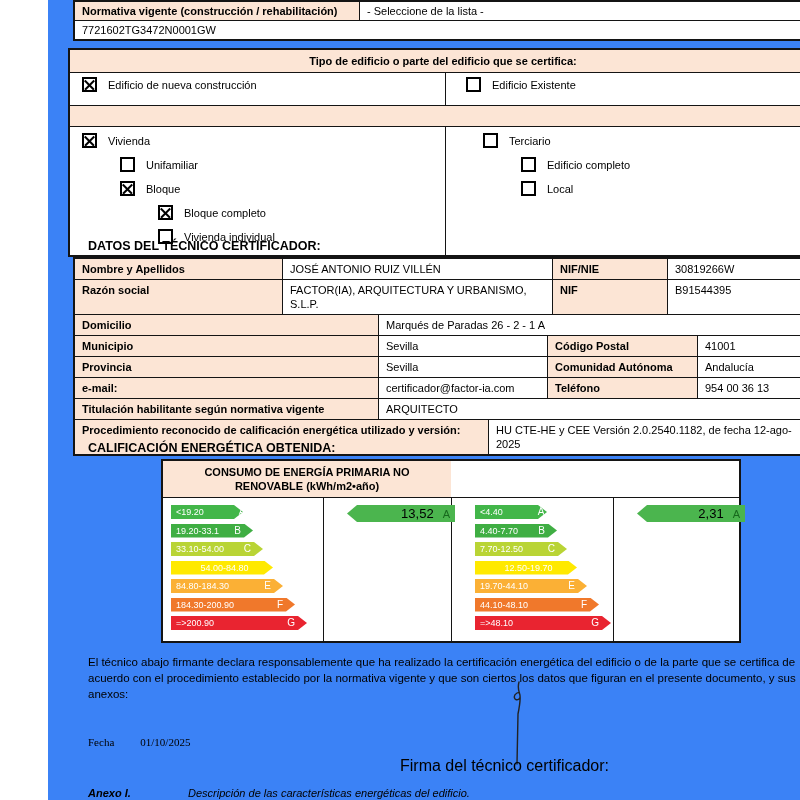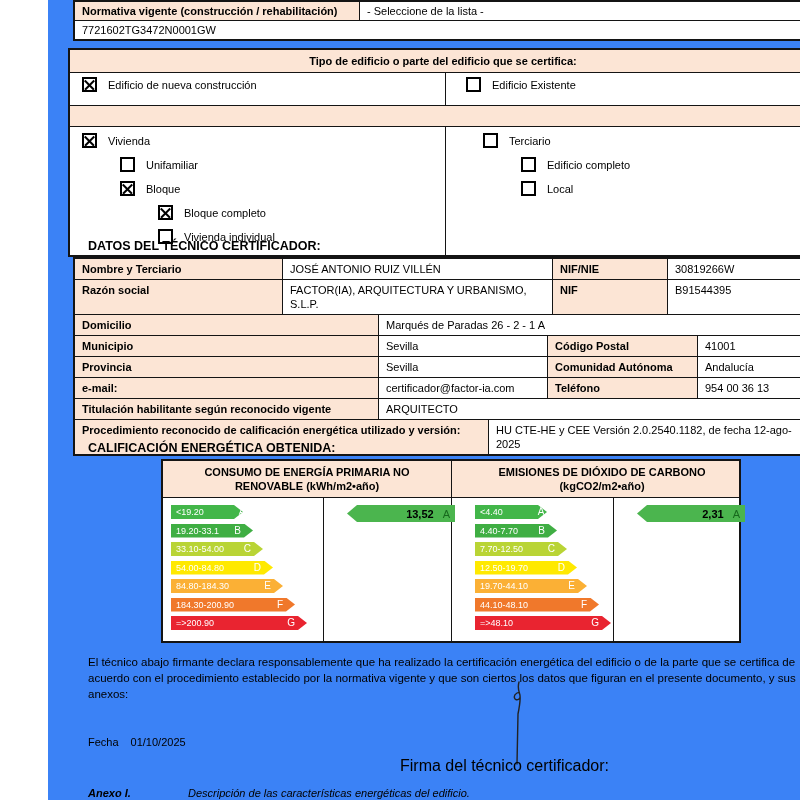--- a/index.html
+++ b/index.html
@@ -56,33 +56,33 @@
   .rt-h1,.rt-scale1{width:288px;flex:0 0 288px;}
   .rt-h2{flex:1 1 auto;}
   .rt-scale{width:160px;flex:0 0 160px;padding:7px 0 6px 8px;}
   .rt-value{width:128px;flex:0 0 128px;padding:7px 0 0 8px;}
   .rt-scale2{width:162px;flex:0 0 162px;}
   .band{display:flex;align-items:center;height:14px;margin-bottom:4.5px;color:#fff;font-size:9px;
         clip-path:polygon(0 0, calc(100% - 9px) 0, 100% 50%, calc(100% - 9px) 100%, 0 100%);}
   .band-range{padding-left:5px;flex:1 1 auto;white-space:nowrap;}
   .band-letter{font-size:10px;margin-right:12px;}
   .c-a{background:#42b649;gap:35px;}.c-b{background:#3fae43;}.c-c{background:#b9d435;}
-  .c-d{background:#ffe900;}.c-e{background:#fbb035;}.c-f{background:#f0782b;}.c-g{background:#e92430;}
+  .c-d{background:#ffe900;flex-direction:column;}.c-e{background:#fbb035;}.c-f{background:#f0782b;}.c-g{background:#e92430;}
   .w-a{width:72px;}.w-b{width:82px;}.w-c{width:92px;}.w-d{width:102px;}
   .w-e{width:112px;}.w-f{width:124px;}.w-g{width:136px;}
   .varrow{display:flex;align-items:center;justify-content:flex-end;width:108px;height:17px;background:#4bb54e;
           clip-path:polygon(10px 0, 100% 0, 100% 100%, 10px 100%, 0 50%);padding-right:5px;box-sizing:border-box;gap:9px;}
-  .varrow .num{font-size:11px;font-weight:bold;color:#000;}
+  .varrow .num{font-size:13px;font-weight:normal;color:#000;}
   .varrow .vl{font-size:11px;color:#17691d;}
   
   .declaration{position:absolute;left:40px;top:654px;width:740px;font-size:11.5px;line-height:16px;margin:0;}
   .signature{position:absolute;left:328px;top:686px;font-family:"Liberation Mono", monospace;
              font-size:20px;letter-spacing:3.5px;line-height:18px;color:#1a1a1a;white-space:nowrap;}
   .pen{position:absolute;left:448px;top:680px;}
-  .fecha-row{position:absolute;left:40px;top:736px;font-size:11px;display:flex;gap:12px;}
+  .fecha-row{position:absolute;left:40px;top:736px;font-size:11px;display:flex;gap:26px;font-family:Liberation Serif, serif;}
   .firma-label{position:absolute;left:352px;top:757px;font-size:16px;}
   .anexo-row{position:absolute;left:40px;top:787px;font-size:11px;font-style:italic;}
   .anexo-l{font-weight:bold;display:inline-block;width:100px;}
 </style>
 </head>
 <body>
 
 <div class="page">
 
   <div class="tbl top-tbl">
@@ -153,21 +153,21 @@
           <span class="cbl">Local</span>
         </div>
       </div>
     </div>
   </div>
 
   <div class="sec-heading" style="top:239px;">DATOS DEL TÉCNICO CERTIFICADOR:</div>
 
   <div class="tbl datos-tbl">
     <div class="row">
-      <div class="cell lbl c207">Nombre y Terciario</div>
+      <div class="cell lbl c207">Nombre y Apellidos</div>
       <div class="cell c270">JOSÉ ANTONIO RUIZ VILLÉN</div>
       <div class="cell lbl c115">NIF/NIE</div>
       <div class="cell grow">30819266W</div>
     </div>
     <div class="row">
       <div class="cell lbl c207">Razón social</div>
       <div class="cell c270">FACTOR(IA), ARQUITECTURA Y URBANISMO, S.L.P.</div>
       <div class="cell lbl c115">NIF</div>
       <div class="cell grow">B91544395</div>
     </div>
@@ -187,35 +187,34 @@
       <div class="cell lbl c150">Comunidad Autónoma</div>
       <div class="cell grow">Andalucía</div>
     </div>
     <div class="row">
       <div class="cell lbl c303">e-mail:</div>
       <div class="cell c169">certificador@factor-ia.com</div>
       <div class="cell lbl c150">Teléfono</div>
       <div class="cell grow">954 00 36 13</div>
     </div>
     <div class="row">
-      <div class="cell lbl c303">Titulación habilitante según reconocido vigente</div>
+      <div class="cell lbl c303">Titulación habilitante según normativa vigente</div>
       <div class="cell grow">ARQUITECTO</div>
     </div>
     <div class="row">
       <div class="cell lbl c413">Procedimiento reconocido de calificación energética  utilizado y versión:</div>
       <div class="cell grow">HU CTE-HE y CEE Versión 2.0.2540.1182, de fecha 12-ago-2025</div>
     </div>
   </div>
 
   <div class="sec-heading" style="top:441px;">CALIFICACIÓN ENERGÉTICA OBTENIDA:</div>
 
   <div class="tbl rating-tbl">
     <div class="row">
       <div class="cell hdr-cell rt-h rt-h1 center">CONSUMO  DE ENERGÍA PRIMARIA NO RENOVABLE (kWh/m2•año)</div>
-      <div class="cell hdr-cell rt-h rt-h2 center">EMISIONES DE DIÓXIDO DE CARBONO (kgCO2/m2•año)</div>
     </div>
     <div class="row">
       <div class="cell rt-scale">
         <div class="band w-a c-a">
           <span class="band-range">&lt;19.20</span>
           <span class="band-letter">A</span>
         </div>
         <div class="band w-b c-b">
           <span class="band-range">19.20-33.1</span>
           <span class="band-letter">B</span>

